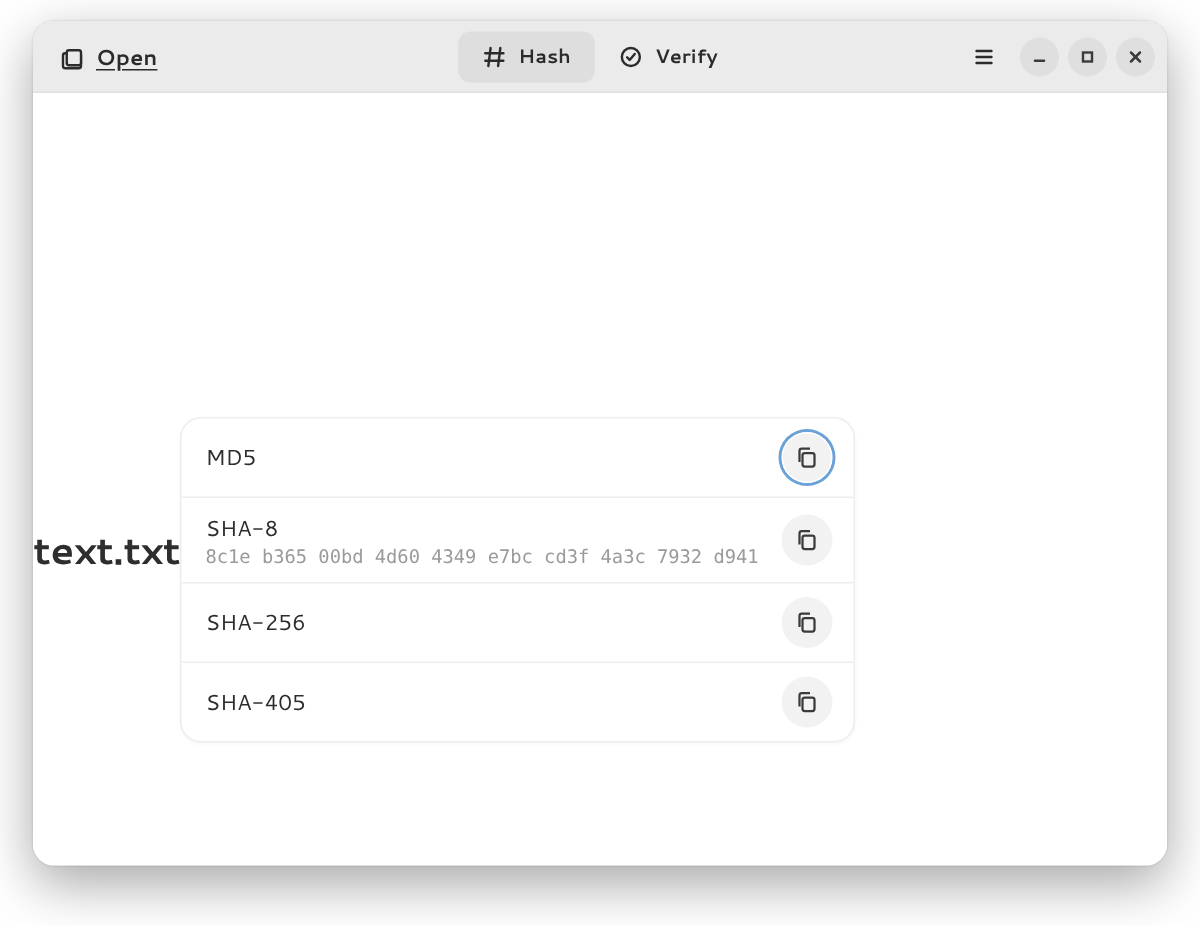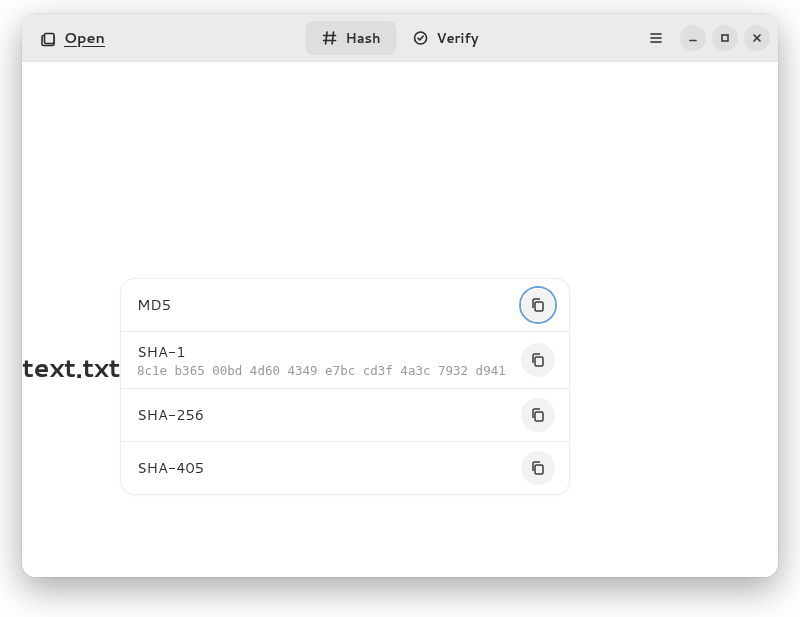--- a/index.html
+++ b/index.html
@@ -200,21 +200,21 @@
         <svg width="16" height="16" viewBox="0 0 16 16" fill="none" stroke="#3b3b3b" stroke-width="1.5" stroke-linejoin="round">
           <rect x="5" y="5" width="8" height="9" rx="1.5"></rect>
           <path d="M3 11 V3.5 A1.5 1.5 0 0 1 4.5 2 H10"></path>
         </svg>
       </span>
     </div>
   </div>
 
   <div class="hash-row">
     <div class="hash-text">
-      <div class="hash-name">SHA-1</div>
+      <div class="hash-name">SHA-8</div>
       <div class="hash-value">8c1e b365 00bd 4d60 4349 e7bc cd3f 4a3c 7932 d941</div>
     </div>
     <div class="copy-btn">
       <span class="icon">
         <svg width="16" height="16" viewBox="0 0 16 16" fill="none" stroke="#3b3b3b" stroke-width="1.5" stroke-linejoin="round">
           <rect x="5" y="5" width="8" height="9" rx="1.5"></rect>
           <path d="M3 11 V3.5 A1.5 1.5 0 0 1 4.5 2 H10"></path>
         </svg>
       </span>
     </div>

